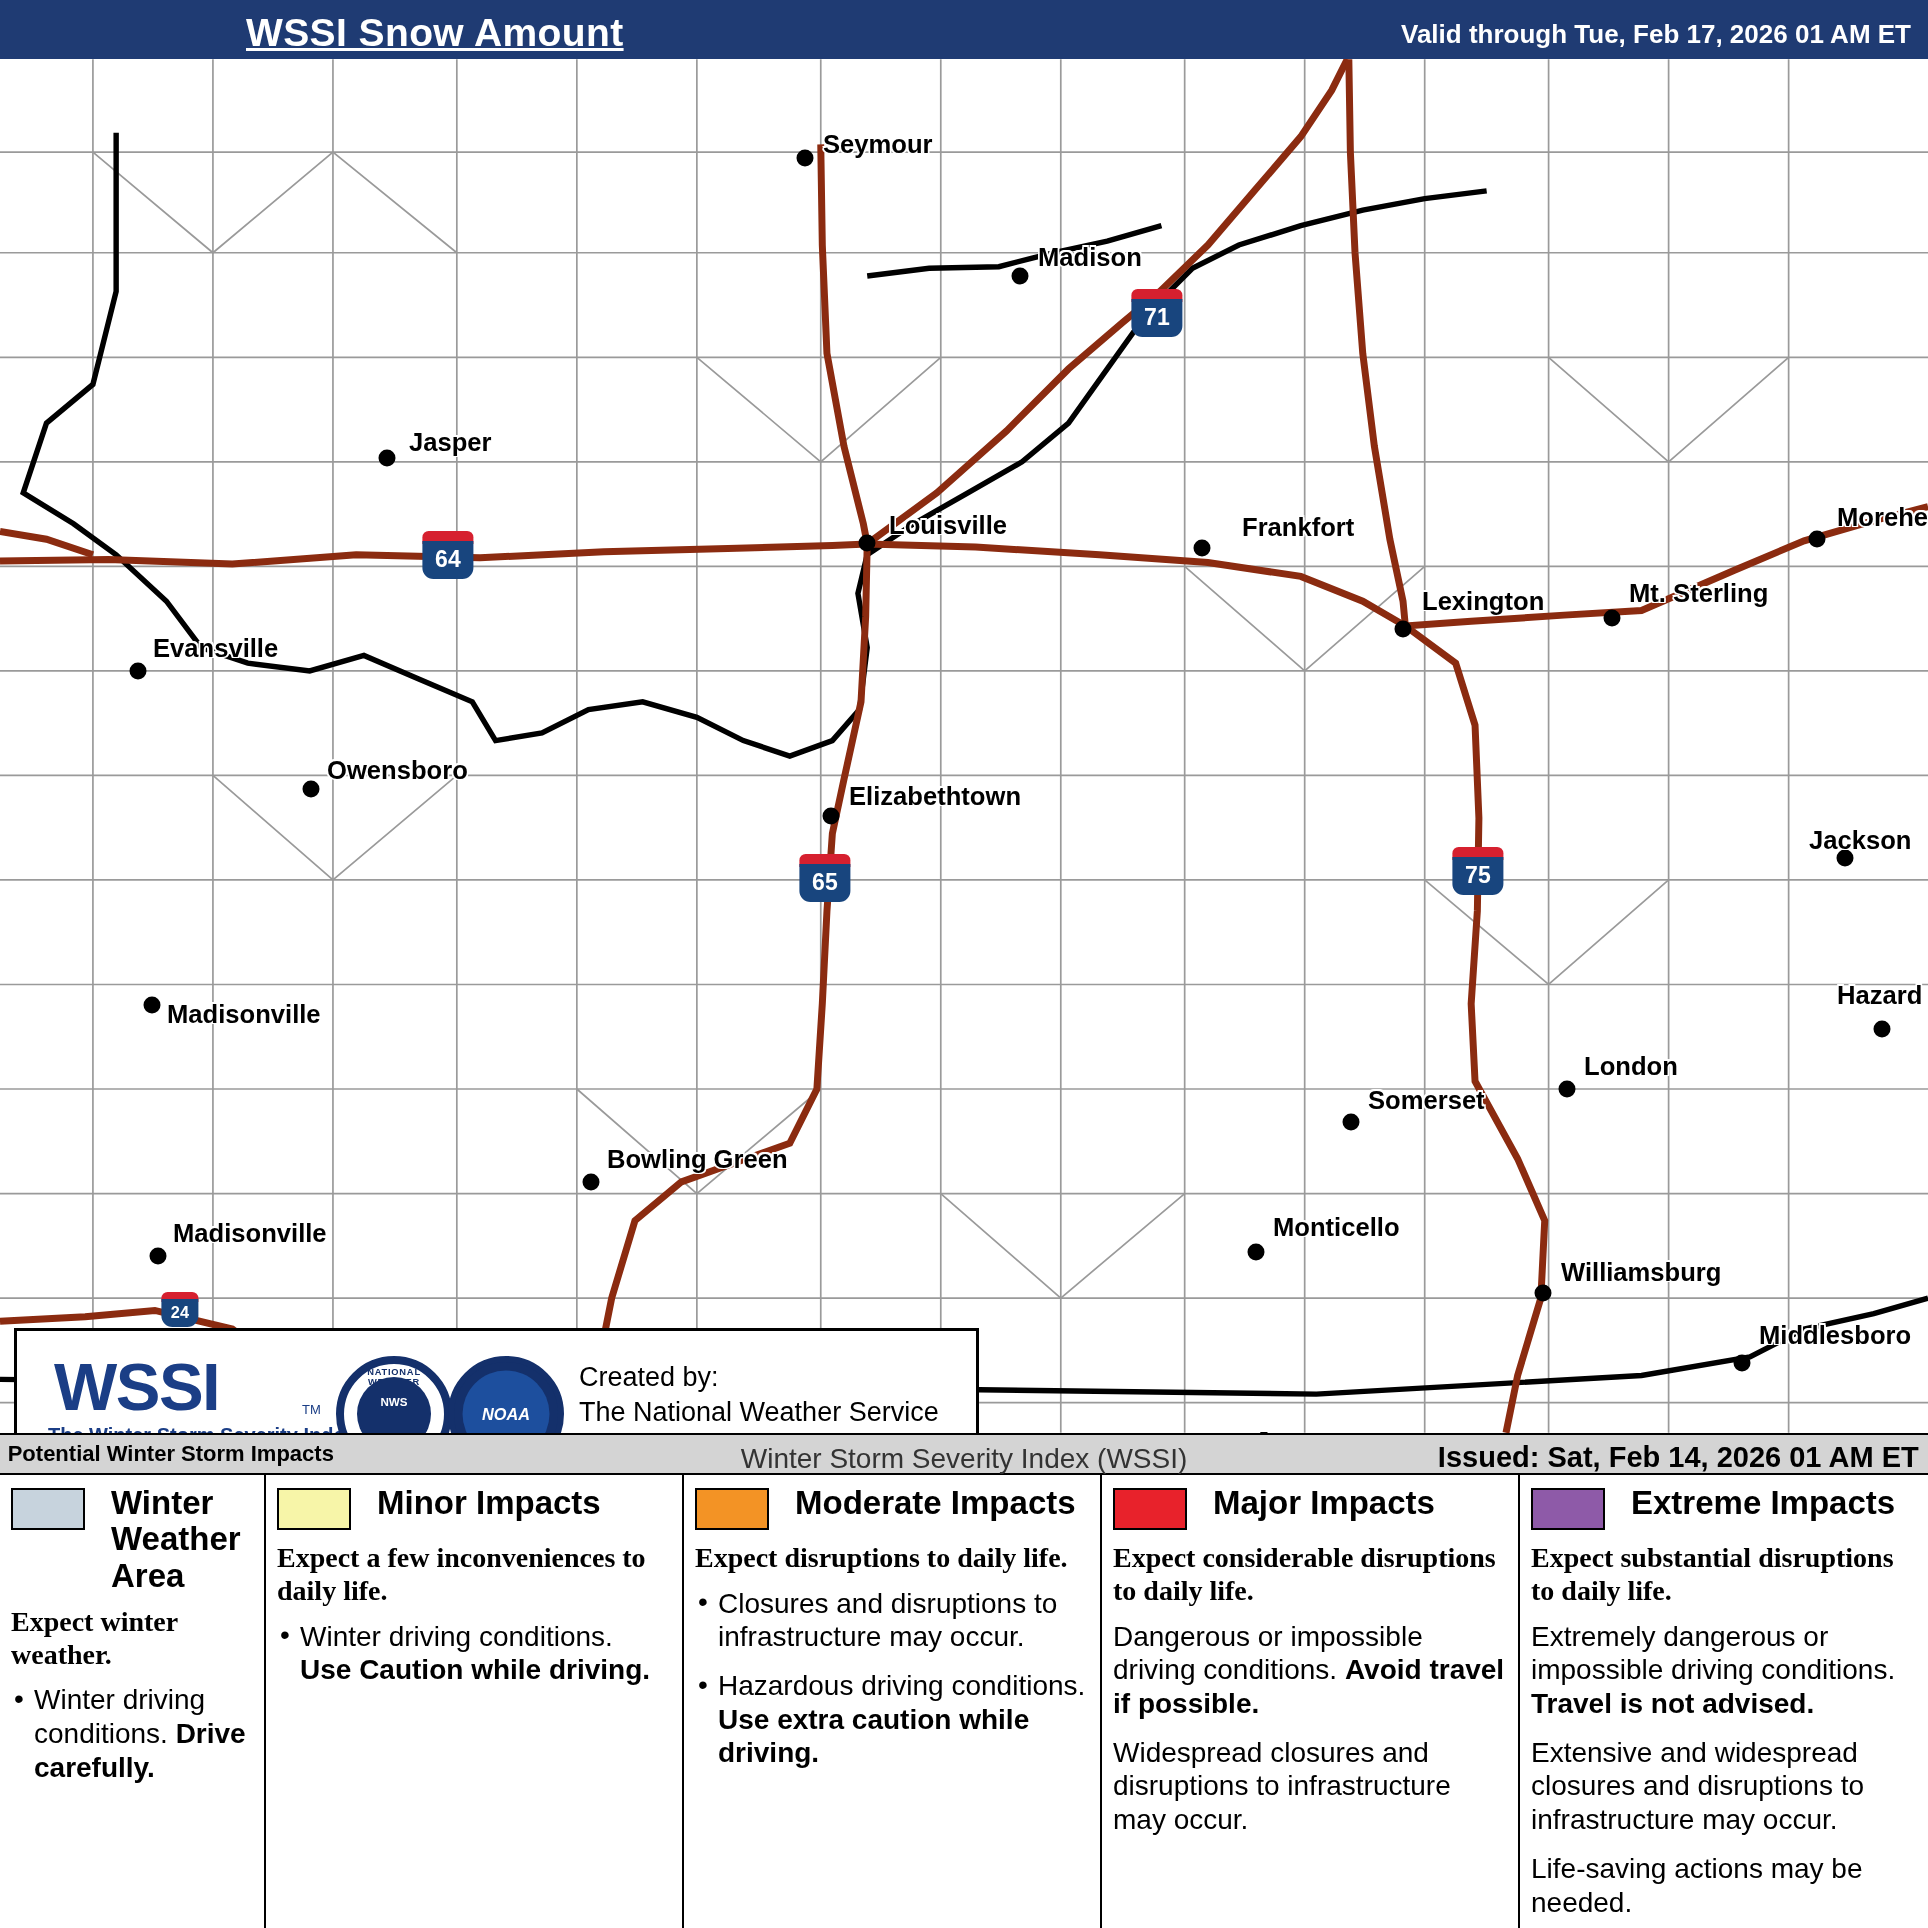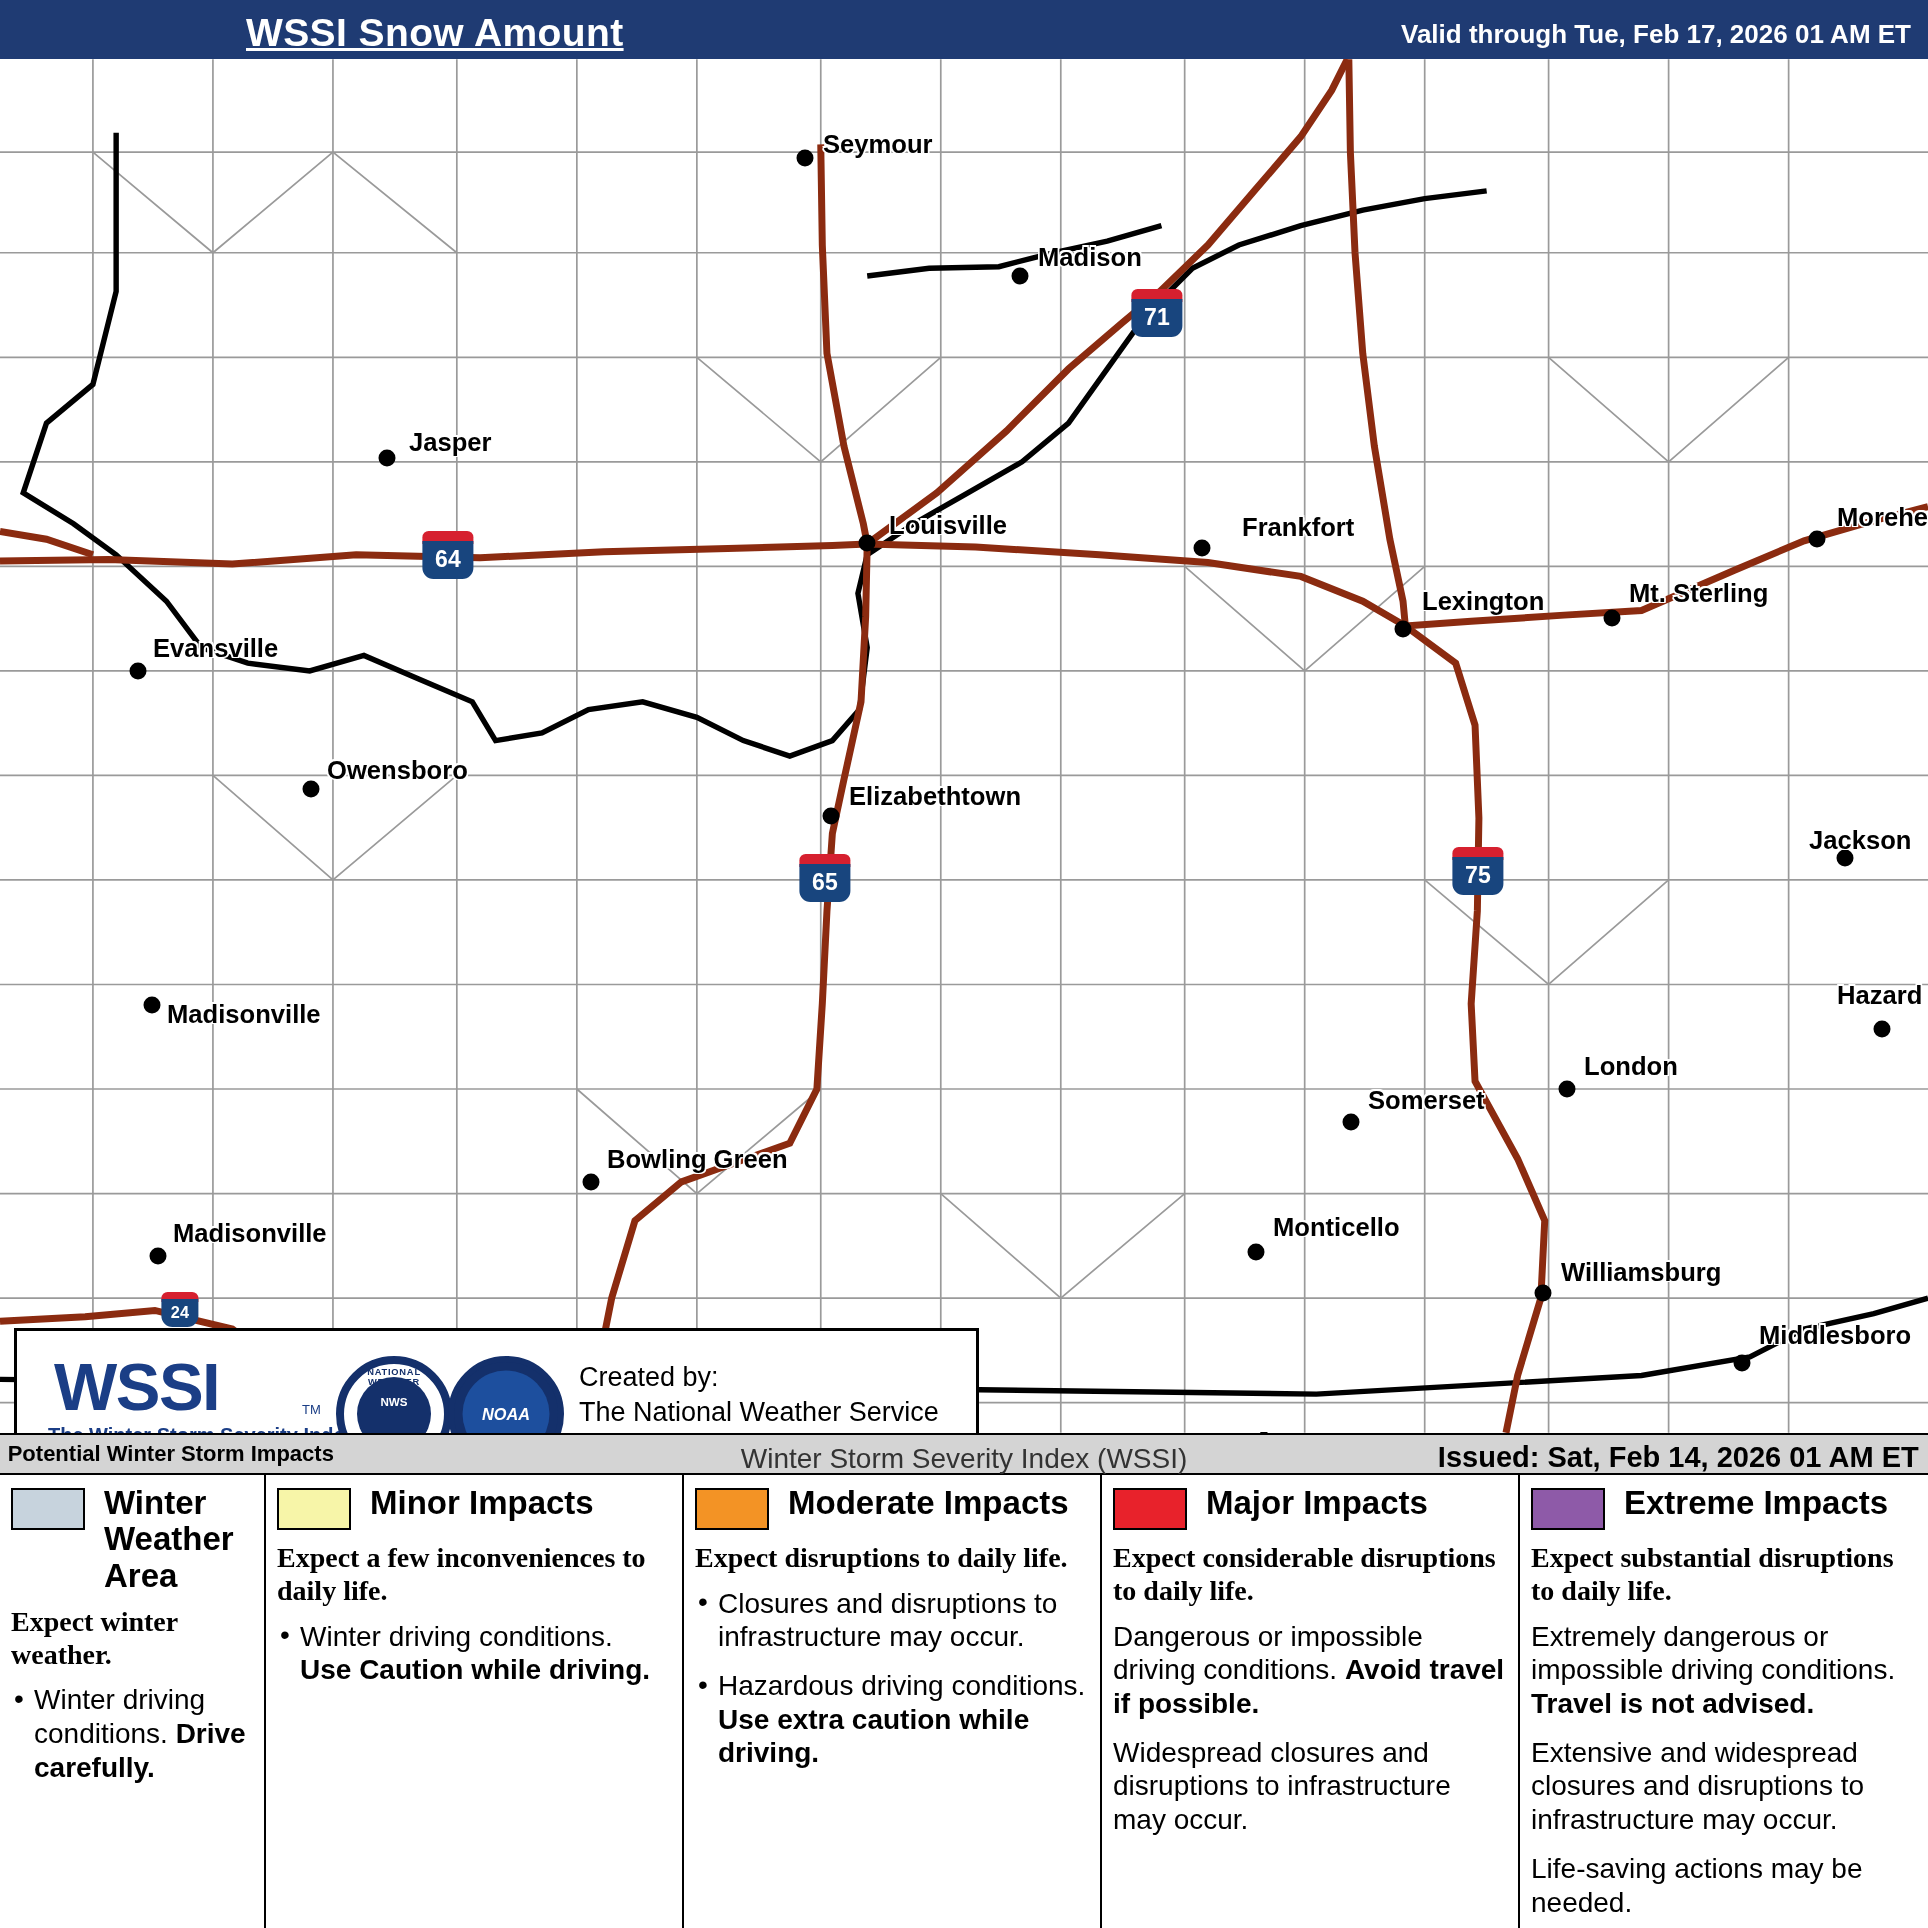--- a/index.html
+++ b/index.html
@@ -244,21 +244,21 @@
   .legend-col:last-child { border-right: none; }
   .legend-col.c0 { width: 266px; }
   .legend-col.c1 { width: 418px; }
   .legend-col.c2 { width: 418px; }
   .legend-col.c3 { width: 418px; }
   .legend-col.c4 { width: 407px; }
 
   .legend-head {
     display: flex;
     align-items: flex-start;
-    gap: 19px;
+    gap: 26px;
   }
   .swatch {
     width: 74px; height: 42px;
     border: 2.3px solid #000000;
     box-sizing: border-box;
     flex: 0 0 auto;
     margin-top: 3.1px;
   }
   .legend-title {
     font-size: 33px;

